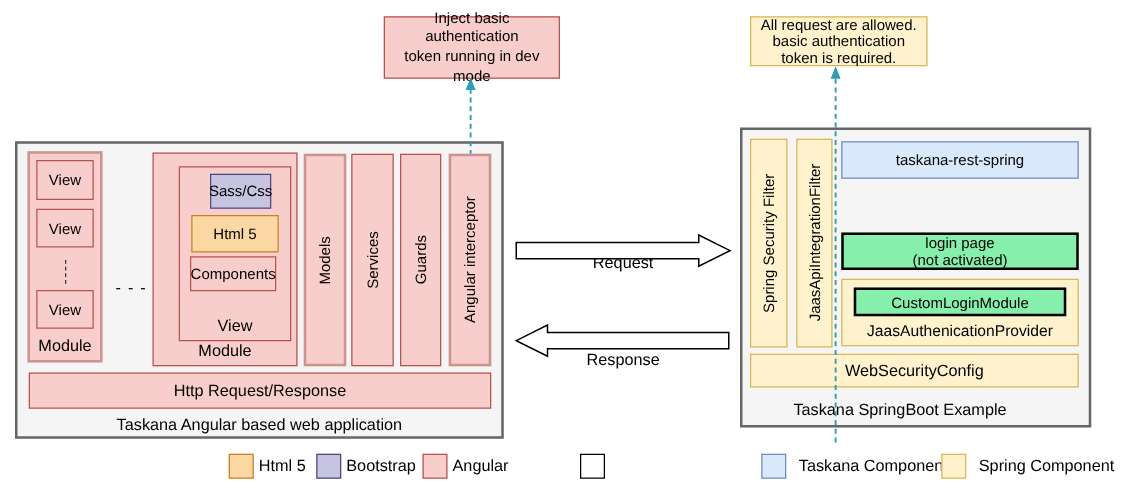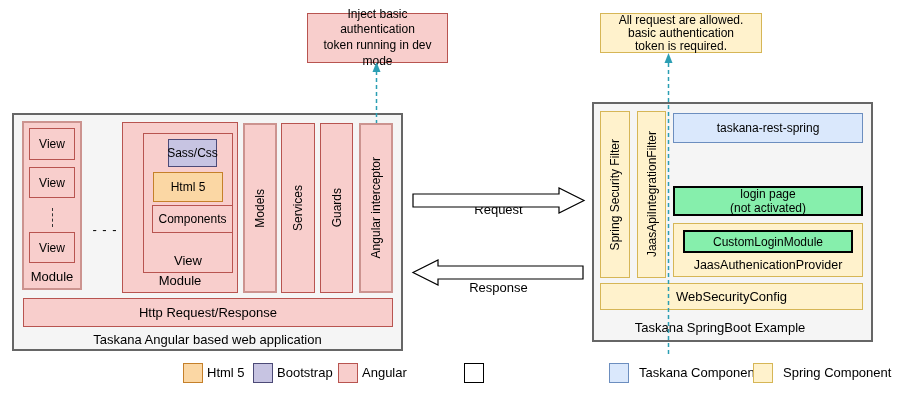--- a/index.html
+++ b/index.html
@@ -70,21 +70,21 @@
 </div>
 <div class="abs pink" style="left:143px;top:133px;width:90px;height:140px;">
   <div class="box-label">View</div>
 </div>
 <div class="abs purple center" style="left:168px;top:139px;width:49px;height:28px;align-items:center;">
   <span>Sass/Css</span>
 </div>
 <div class="abs orange center" style="left:153px;top:172px;width:70px;height:30px;">
   <span>Html 5</span>
 </div>
-<div class="abs pink center" style="left:152px;top:205px;width:81px;height:28px;">
+<div class="abs pink center" style="left:152px;top:205px;width:69px;height:28px;">
   <span>Components</span>
 </div>
 
 <div class="abs pink-muted center" style="left:243px;top:123px;width:34px;height:170px;">
   <span class="vtext">Models</span>
 </div>
 <div class="abs pink center" style="left:281px;top:123px;width:34px;height:170px;">
   <span class="vtext">Services</span>
 </div>
 <div class="abs pink center" style="left:320px;top:123px;width:33px;height:170px;">
@@ -127,21 +127,21 @@
 <div class="abs yellow center" style="left:600px;top:283px;width:263px;height:27px;font-size:13px;">
   <span>WebSecurityConfig</span>
 </div>
 <div class="abs section-title" style="left:592px;top:320px;width:256px;">Taskana SpringBoot Example</div>
 
 <div class="abs pink center pre callout" style="left:307px;top:13px;width:141px;height:50px;">
   <span class="pre">Inject basic authentication
 token running in dev
 mode</span>
 </div>
-<div class="abs yellow center pre callout" style="left:600px;top:13px;width:162px;height:40px;line-height:13px;">
+<div class="abs yellow center pre callout" style="left:600px;top:13px;width:142px;height:40px;line-height:13px;">
   <span class="pre">All request are allowed.
 basic authentication
 token is required.</span>
 </div>
 
 <div class="abs flow-label" style="left:413px;top:170px;width:171px;">Request</div>
 <div class="abs flow-label" style="left:413px;top:248px;width:171px;">Response</div>
 
 <svg class="overlay" width="900" height="403" viewBox="0 0 900 403">
 

